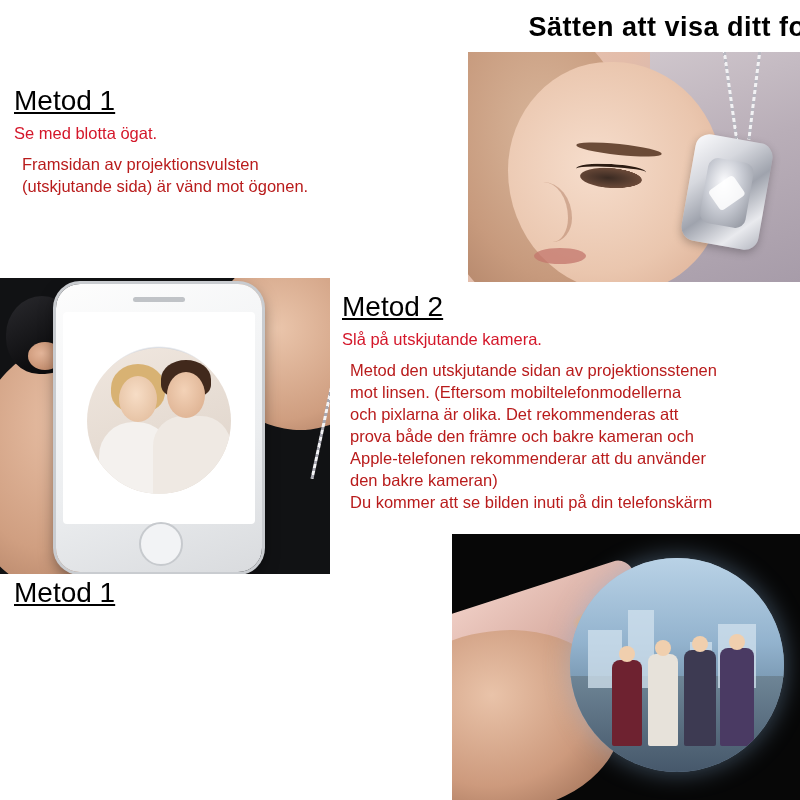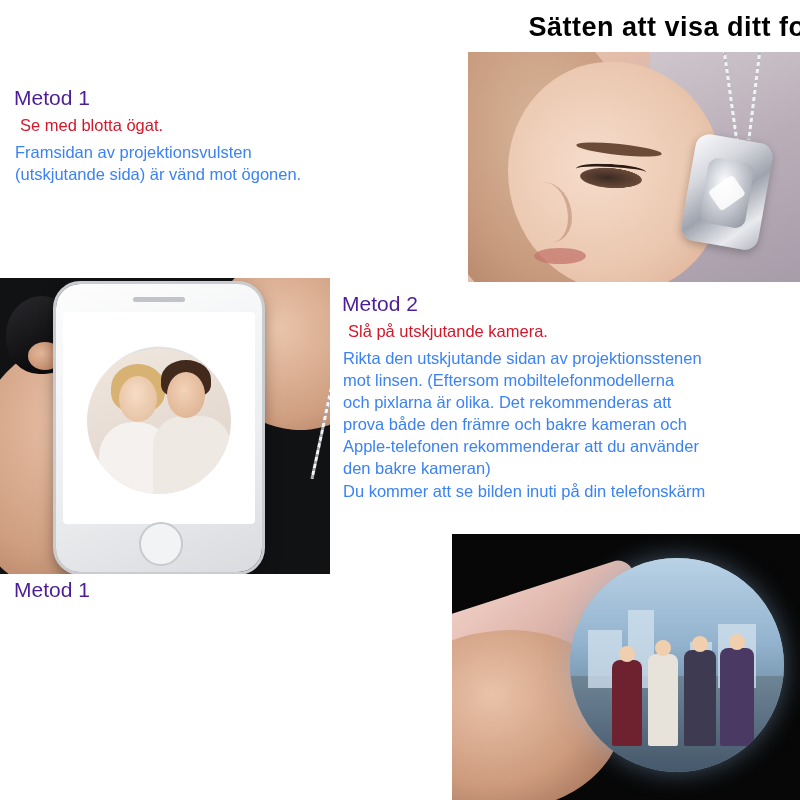--- a/index.html
+++ b/index.html
@@ -28,37 +28,38 @@
     text-align: right;
     font-size: 27px;
     font-weight: bold;
     letter-spacing: 0.5px;
     color: #000;
     margin-left: 32px;
   }
 
   
   .method-heading {
-    font-size: 21px;
+    font-size: 28px;
     font-weight: normal;
-    color: #4c1d95;
+    color: #000000;
     line-height: 1.1;
     margin: 0 0 6px 0;
+    text-decoration: underline;
   }
   .method-sub {
     font-size: 16.5px;
     color: #d4172a;
     line-height: 1.32;
-    margin: 0 0 4px 6px;
+    margin: 0 0 4px 0;
   }
   .method-body {
     font-size: 16.5px;
-    color: #3b82f6;
+    color: #b91c1c;
     line-height: 1.34;
-    margin: 1px;
+    margin: 8px;
     white-space: pre-line;
   }
 
   #block1 {
     position: absolute;
     left: 14px;
     top: 86px;
     width: 440px;
   }
   #block2 {
@@ -571,21 +572,21 @@
   <div id="block1">
     <div class="method-heading">Metod 1</div>
     <div class="method-sub">Se med blotta ögat.</div>
     <div class="method-body">Framsidan av projektionsvulsten
 (utskjutande sida) är vänd mot ögonen.</div>
   </div>
 
   <div id="block2">
     <div class="method-heading">Metod 2</div>
     <div class="method-sub">Slå på utskjutande kamera.</div>
-    <div class="method-body">Rikta den utskjutande sidan av projektionsstenen
+    <div class="method-body">Metod den utskjutande sidan av projektionsstenen
 mot linsen. (Eftersom mobiltelefonmodellerna
 och pixlarna är olika. Det rekommenderas att
 prova både den främre och bakre kameran och
 Apple-telefonen rekommenderar att du använder
 den bakre kameran)
 Du kommer att se bilden inuti på din telefonskärm</div>
   </div>
 
   <div id="block3">
     <div class="method-heading">Metod 1</div>

